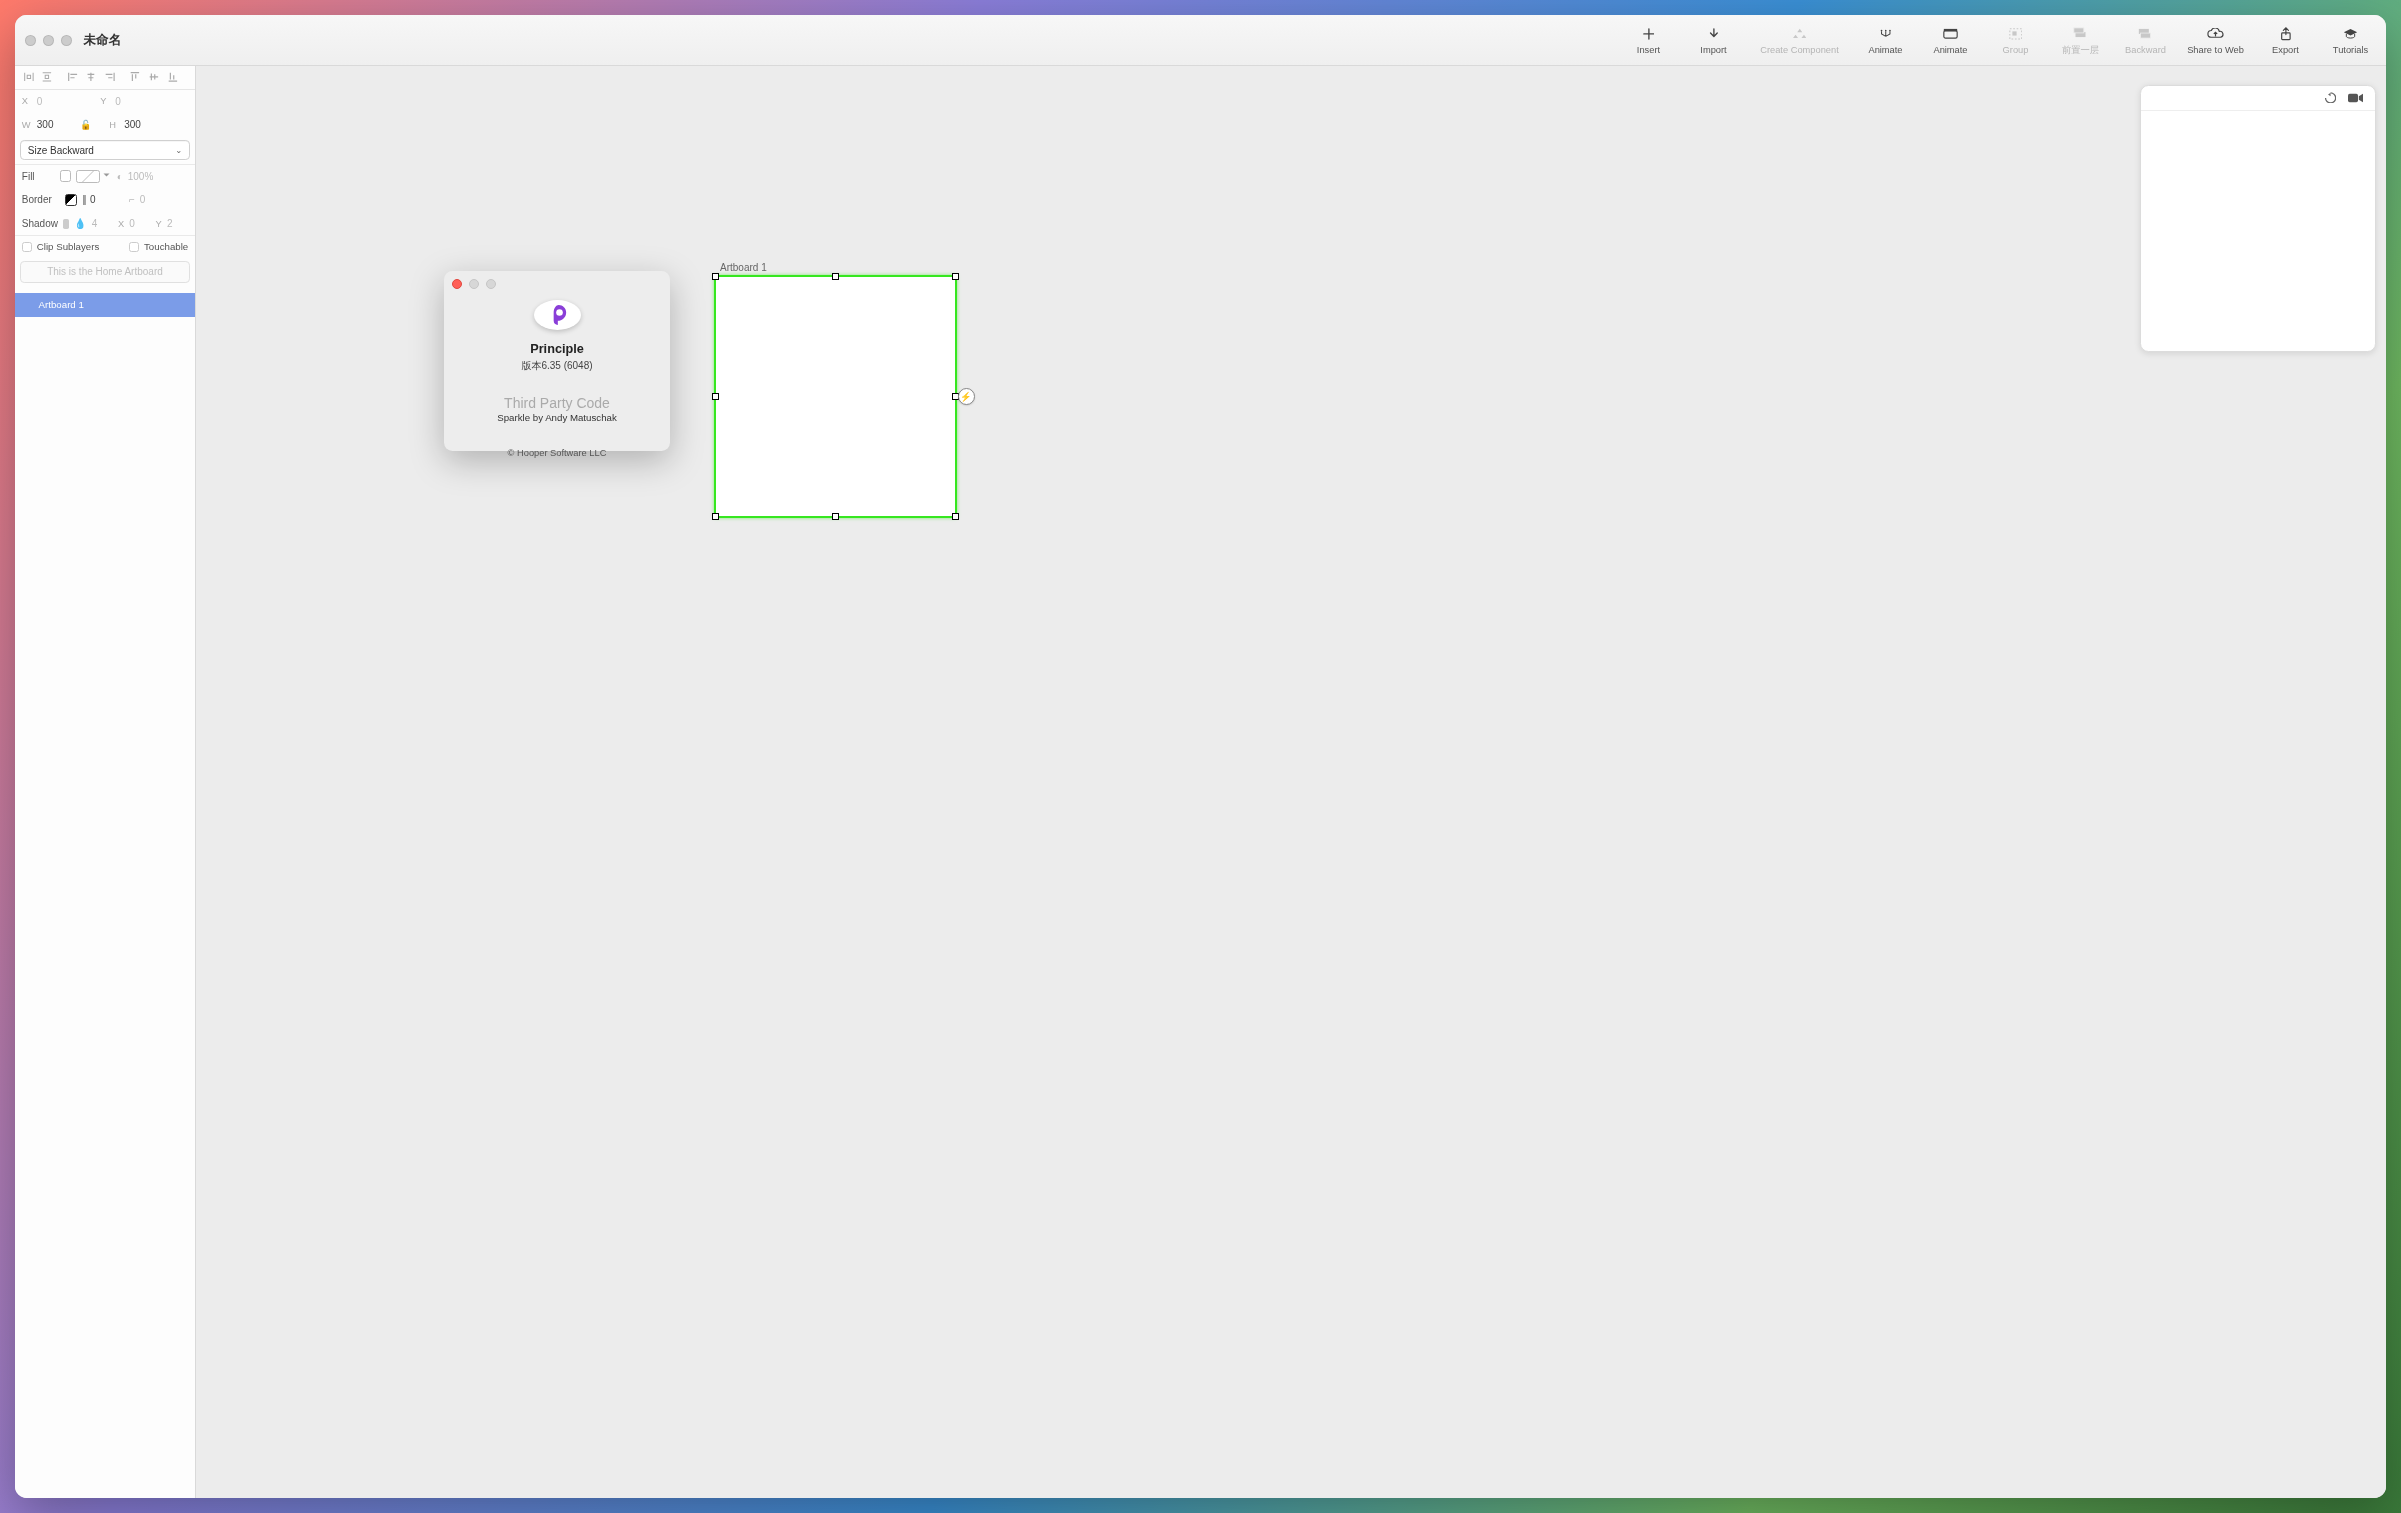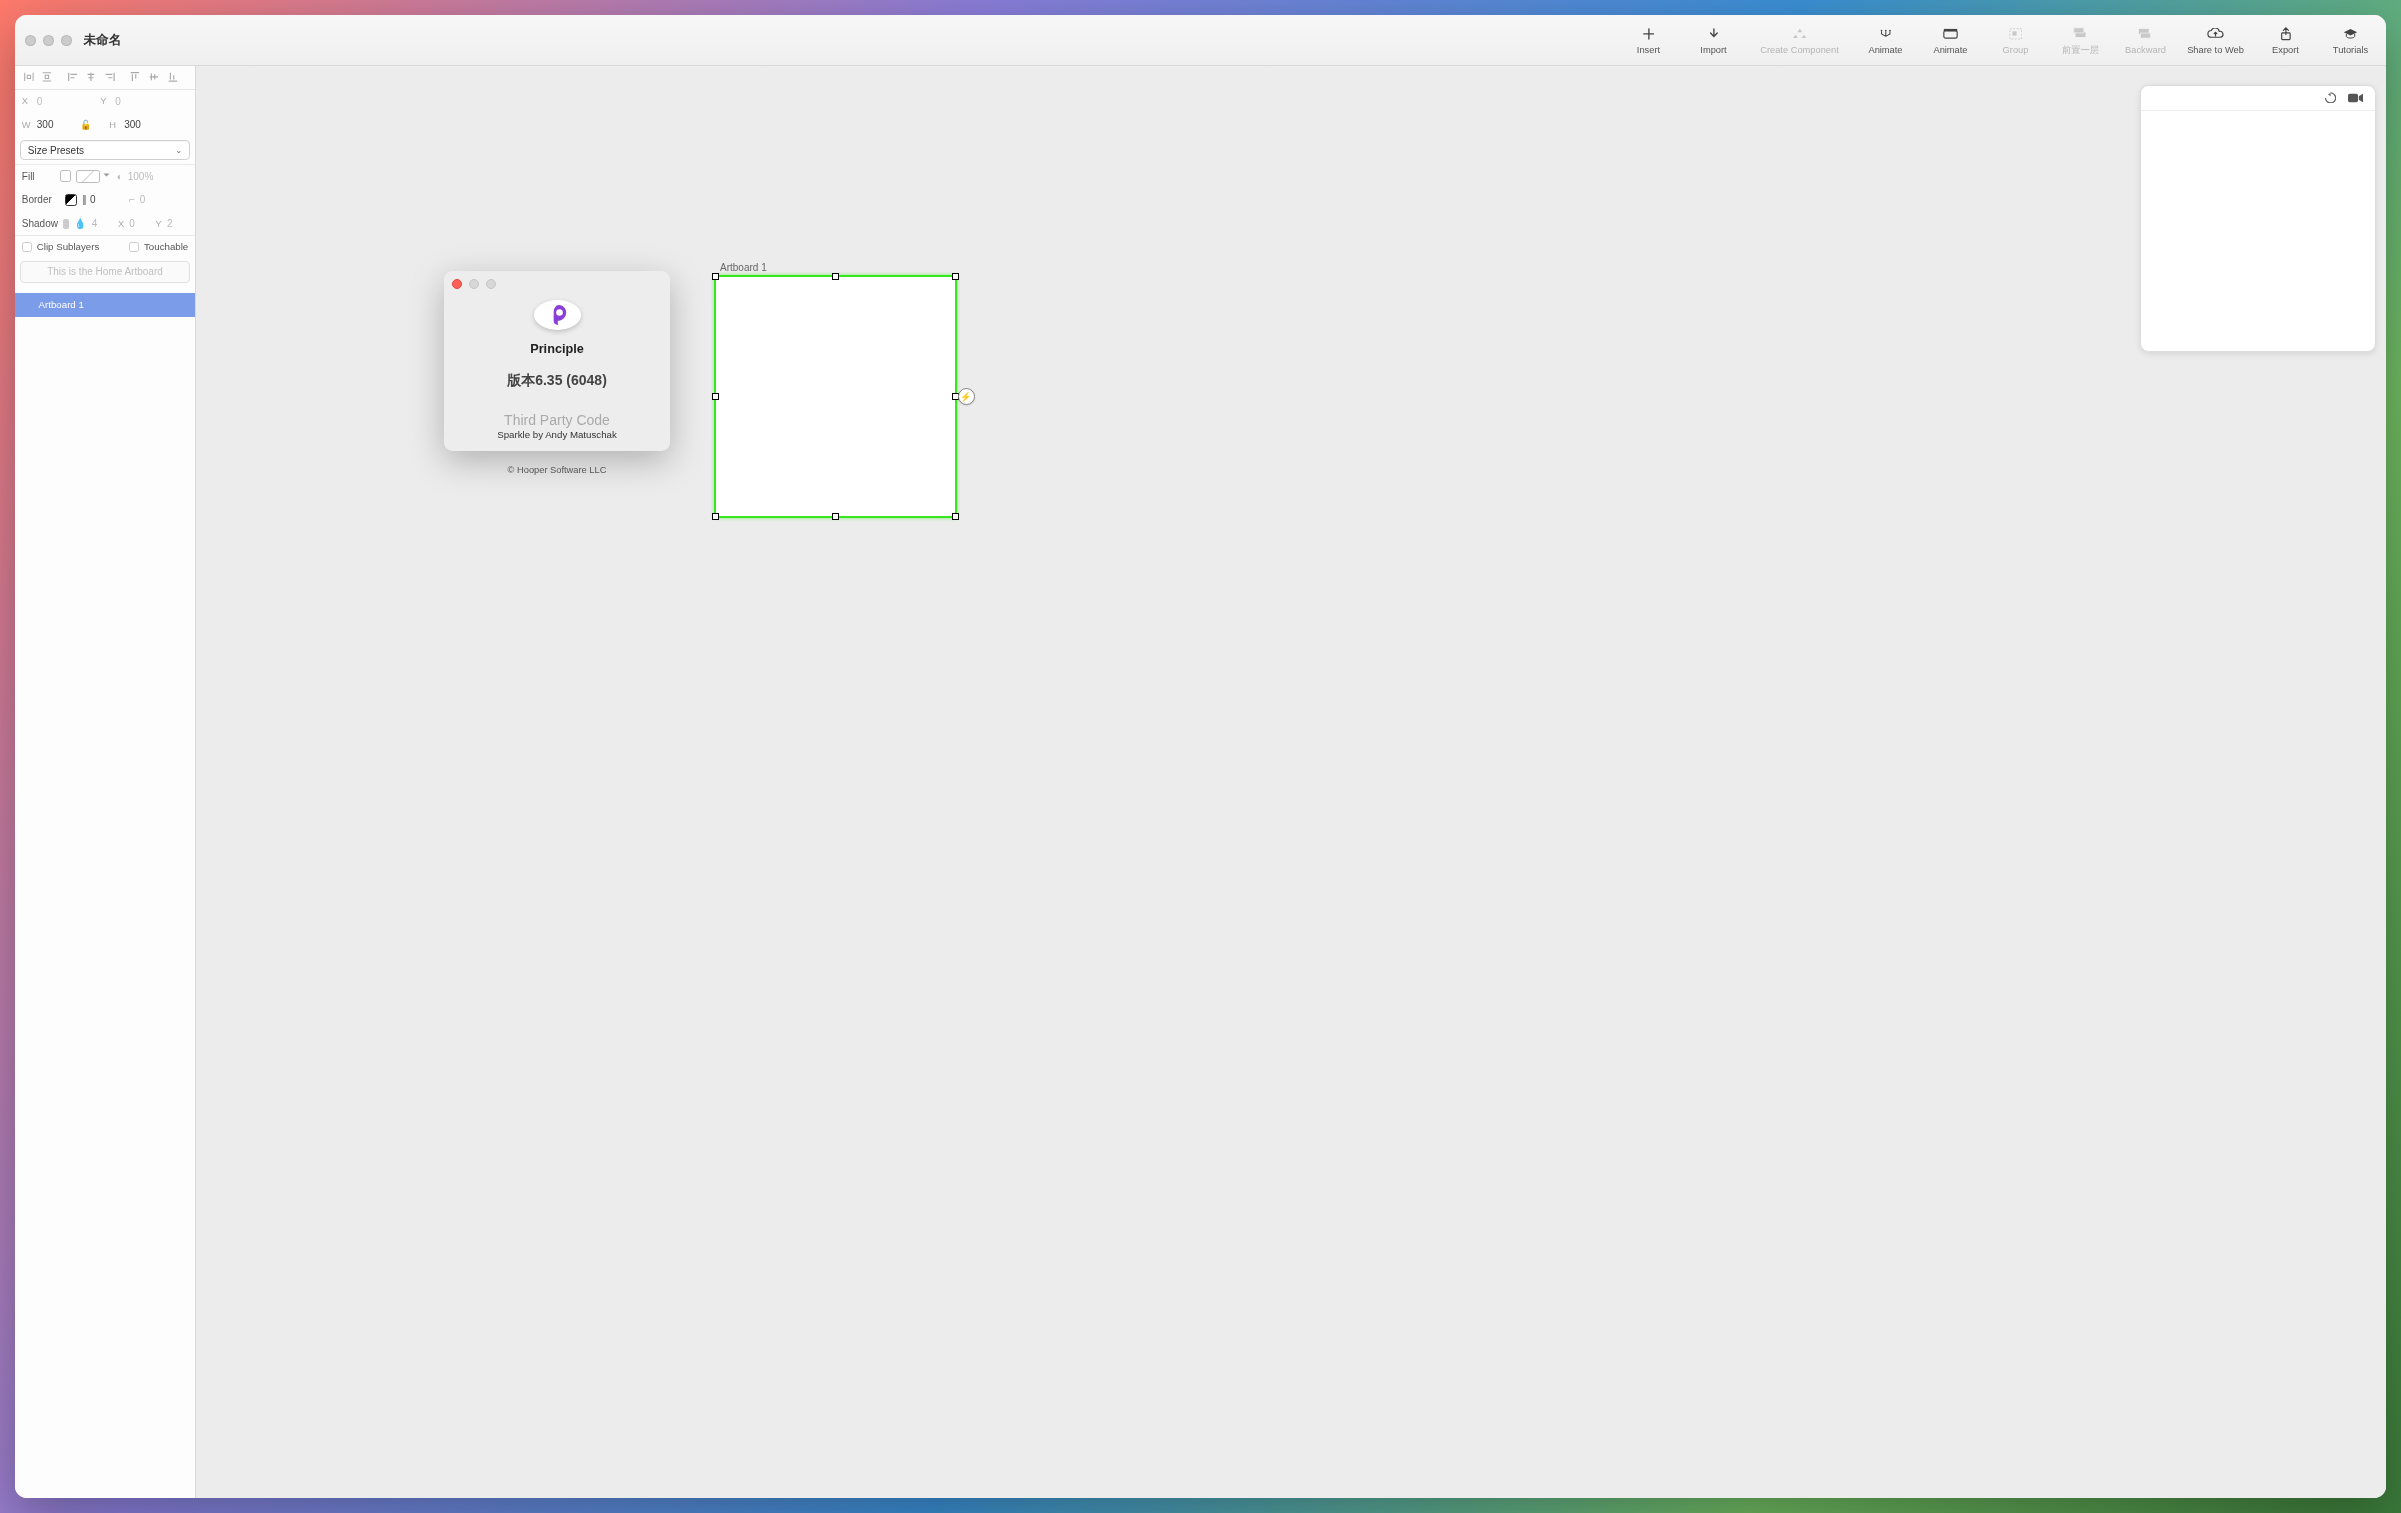--- a/index.html
+++ b/index.html
@@ -77,21 +77,21 @@
 .bolt { position:absolute; right:-20px; top:50%; margin-top:-8.4px; width:17px; height:17px; border:0.8px solid #888; border-radius:50%; background:#fff; display:flex; align-items:center; justify-content:center; font-size:9.3px; color:#444; box-shadow:0 0.8px 1.7px rgba(0,0,0,0.15);}
 
 
 .about { position:absolute; left:248px; top:205px; width:226px; height:180px; background:#ededed; border-radius:8.4px; box-shadow: 0 10px 34px rgba(0,0,0,0.25); display:flex; flex-direction:column; align-items:center; }
 .about-tb { position:absolute; left:8.4px; top:8.4px; display:flex; gap:6.8px;}
 .about-tl { width:10px; height:10px; border-radius:50%; }
 .about-tl.red { background:#ff5f57; border:0.8px solid #e1483f;}
 .about-tl.gray { background:#d7d7d7; border:0.8px solid #c6c6c6;}
 .app-icon { margin-top:29px; width:47px; height:47px; border-radius:50%; background:#fff; box-shadow: 0 1.7px 5px rgba(0,0,0,0.2); display:flex; align-items:center; justify-content:center; }
 .app-name { margin-top:11.8px; font-size:12.7px; font-weight:700; color:#222; }
-.app-version { margin-top:16px; font-size:14px; color:#444;font-weight:bold; }
+.app-version { margin-top:3px; font-size:10px; color:#444; }
 .app-thirdparty { margin-top:22px; font-size:14px; color:#aaa; }
 .app-sparkle { margin-top:1.7px; font-size:9.7px; color:#333; }
 .app-copyright { margin-top:25px; font-size:9.3px; color:#555; }
 
 
 .preview { position:absolute; right:10px; top:18.6px; width:236px; height:267px; background:#fff; border:0.8px solid #dcdcdc; border-radius:8.4px; box-shadow: 0 1.7px 6.8px rgba(0,0,0,0.1); }
 .preview-header { height:25px; border-bottom:0.8px solid #eee; display:flex; align-items:center; justify-content:flex-end; gap:11.8px; padding-right:11.8px; color:#555; }
 
 svg { display:block; }
 </style>
@@ -270,21 +270,21 @@
         <span class="dim-val">300</span>
         <span style="flex:1"></span>
         <span class="lock-icon">🔓</span>
         <span style="width:6.8px"></span>
         <span class="dim-label">H</span>
         <span class="dim-val">300</span>
         <span style="width:25px"></span>
       </div>
 
       <div class="size-presets">
-        <span>Size Presets</span>
+        <span>Size Backward</span>
         <span class="chev">⌄</span>
       </div>
 
       <div class="prop-section">
         <div class="prop-row">
           <span>Fill</span>
           <span style="flex:0.3"></span>
           <div class="fill-swatch"></div>
           <div class="fill-gradient"></div>
           <span style="width:6.8px"></span>

